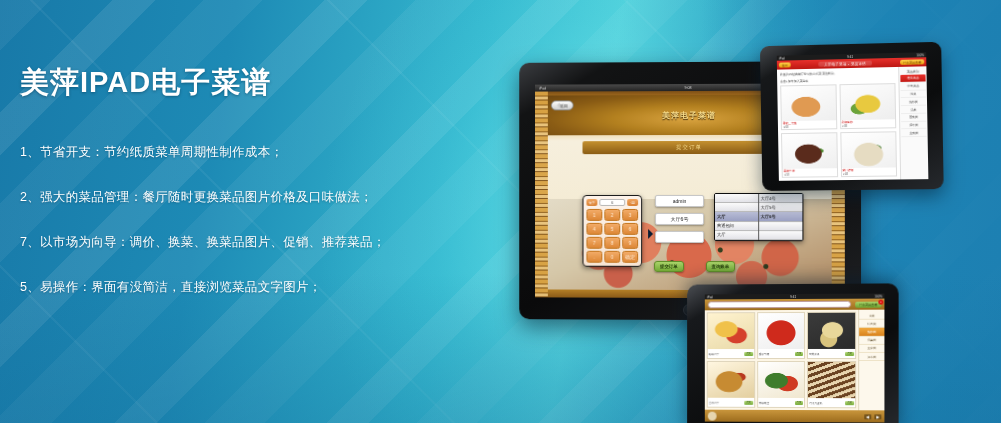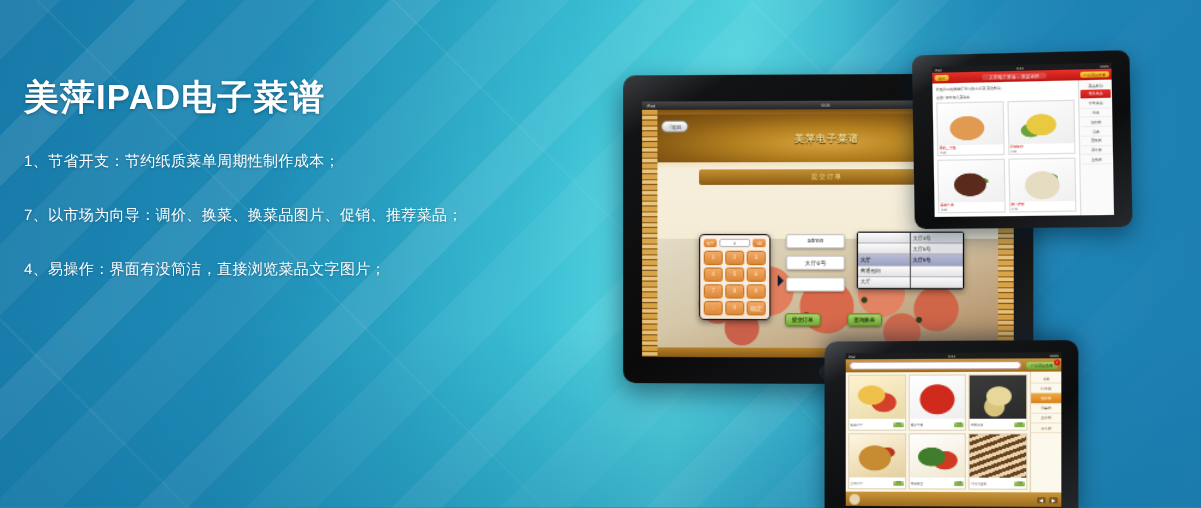--- a/index.html
+++ b/index.html
@@ -51,21 +51,21 @@
     position:absolute; left:0; bottom:0; width:1001px; height:150px;
     background:linear-gradient(180deg,rgba(20,110,155,0) 0%,rgba(20,112,158,0.35) 100%);
   }
 
   
   #copy { position:absolute; left:20px; top:66px; width:430px; z-index:6; }
   #title {
     font-size:29px; font-weight:bold; color:#ffffff; letter-spacing:1px;
     text-shadow:0 1px 3px rgba(0,40,65,0.45); line-height:1.15; white-space:nowrap;
   }
-  .bullets { margin-top:26px; }
+  .bullets { margin-top:44px; }
   .bullet {
     font-size:12.5px; color:#ffffff; line-height:1.5;
     margin-bottom:26px; letter-spacing:0.3px;
     text-shadow:0 1px 2px rgba(0,40,65,0.35); white-space:nowrap;
   }
 
   
   .ipad { position:absolute; background:#111214; }
 
   
@@ -312,22 +312,23 @@
   <div class="bg-diag2"></div>
   <div class="bg-glow"></div>
   <div class="bg-right-wash"></div>
   <div class="bg-bottom-wash"></div>
 </div>
 
 <div id="copy">
   <div id="title">美萍IPAD电子菜谱</div>
   <div class="bullets">
     <div class="bullet">1、节省开支：节约纸质菜单周期性制作成本；</div>
+    <div class="bullet">2、强大的菜品管理：餐厅随时更换菜品图片价格及口味做法；</div>
     <div class="bullet">7、以市场为向导：调价、换菜、换菜品图片、促销、推荐菜品；</div>
-    <div class="bullet">4、易操作：界面有没简洁，直接浏览菜品文字图片；</div>
+    <div class="bullet">5、易操作：界面有没简洁，直接浏览菜品文字图片；</div>
   </div>
 </div>
 
 <div class="ipad" id="ipad-main">
   <div class="screen">
 
     <div class="ios-status">
       <span>iPad</span>
       <span>9:08</span>
       <span>100%</span>

